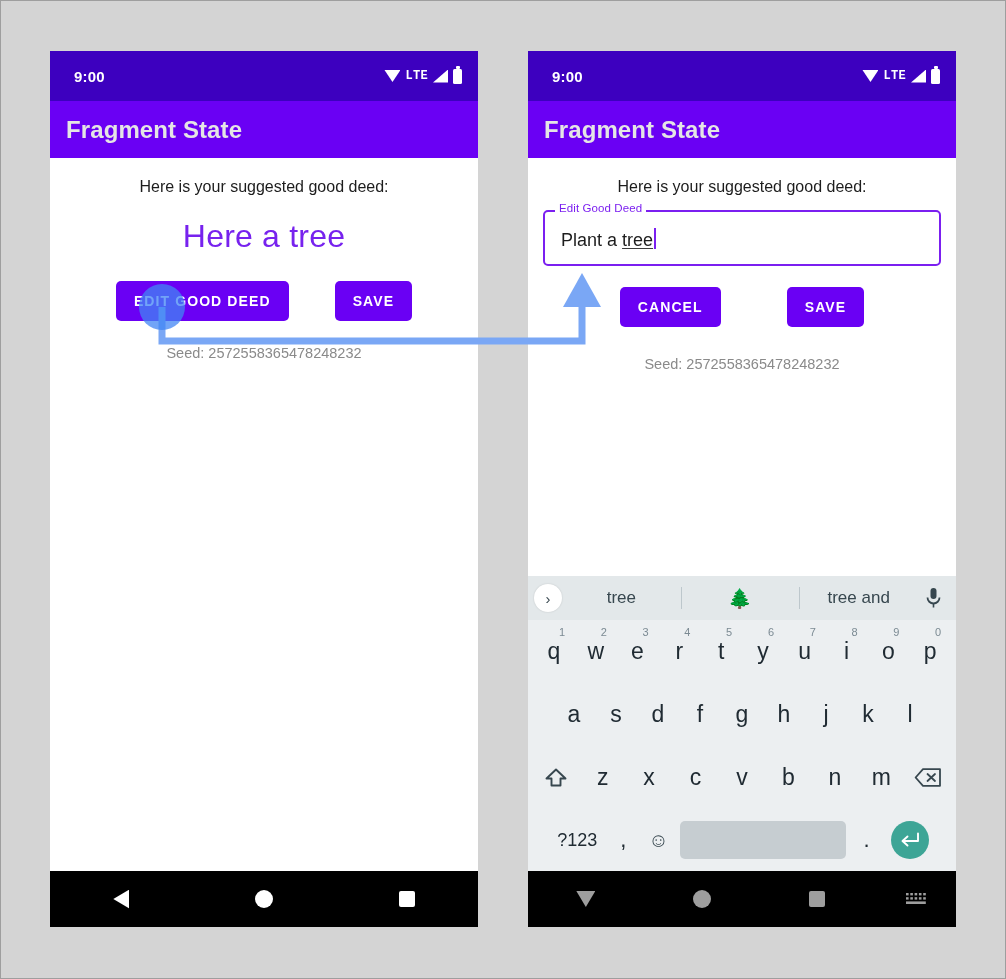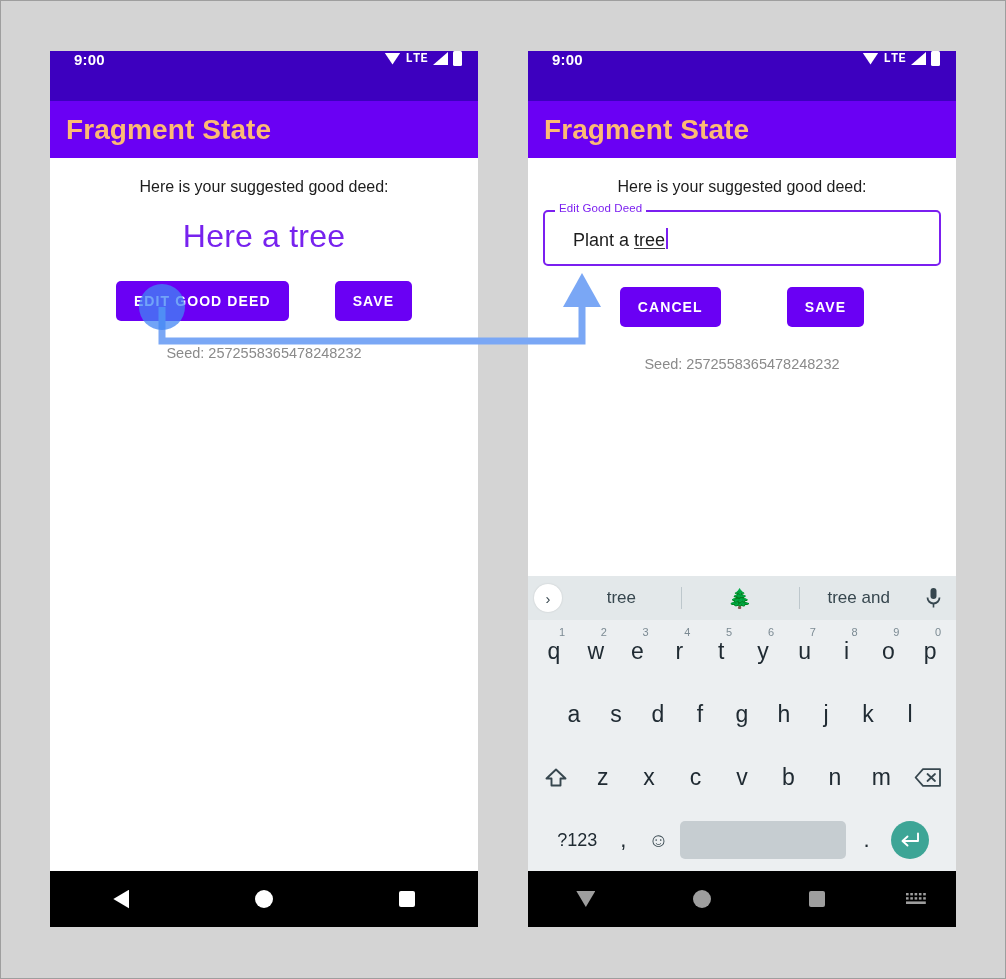--- a/index.html
+++ b/index.html
@@ -29,21 +29,21 @@
     overflow: hidden;
   }
   #phone-left  { left: 49px;  top: 50px; }
   #phone-right { left: 527px; top: 50px; }
 
   
   .status-bar {
     height: 50px;
     background: #3d00bf;
     display: flex;
-    align-items: flex-start;
+    align-items: center;
     justify-content: space-between;
     padding: 0 16px 0 24px;
     color: #ffffff;
   }
   .status-time {
     font-size: 15px;
     font-weight: bold;
     letter-spacing: .2px;
   }
   .status-icons {
@@ -84,22 +84,22 @@
 
   
   .app-bar {
     height: 57px;
     background: #6a00f4;
     display: flex;
     align-items: center;
     padding-left: 16px;
   }
   .app-bar-title {
-    color: #fdba74;
-    font-size: 28px;
+    color: #e5e5e5;
+    font-size: 24px;
     font-weight: bold;
     letter-spacing: .1px;
   }
 
   
   .screen-body {
     position: relative;
     background: #ffffff;
     flex: 1;
   }
@@ -155,21 +155,21 @@
   .textfield-wrap {
     margin: 14px 15px 0 15px;
     position: relative;
   }
   .tf-outline {
     border: 2px solid #7b1ff0;
     border-radius: 5px;
     height: 56px;
     display: flex;
     align-items: center;
-    padding: 0 28px;
+    padding: 0 16px;
   }
   .tf-notch {
     position: absolute;
     top: -8px;
     left: 12px;
     background: #ffffff;
     padding: 0 4px;
     font-size: 11.5px;
     color: #7b1ff0;
     letter-spacing: .1px;

